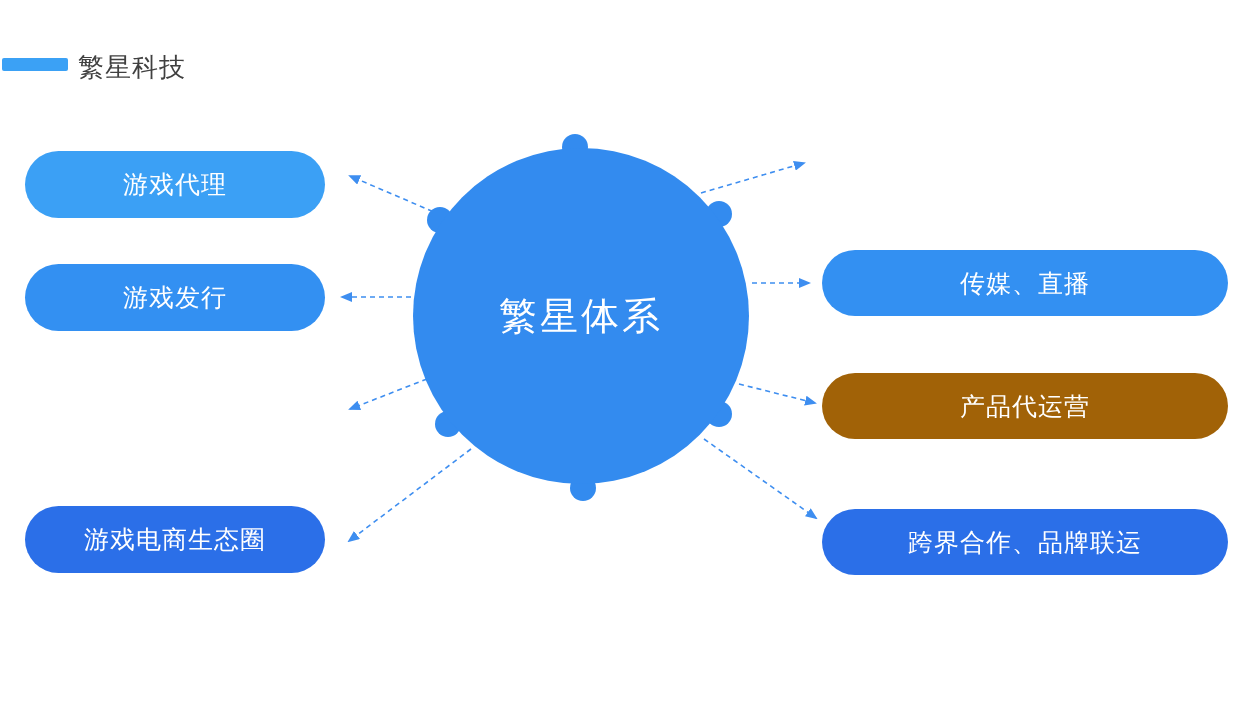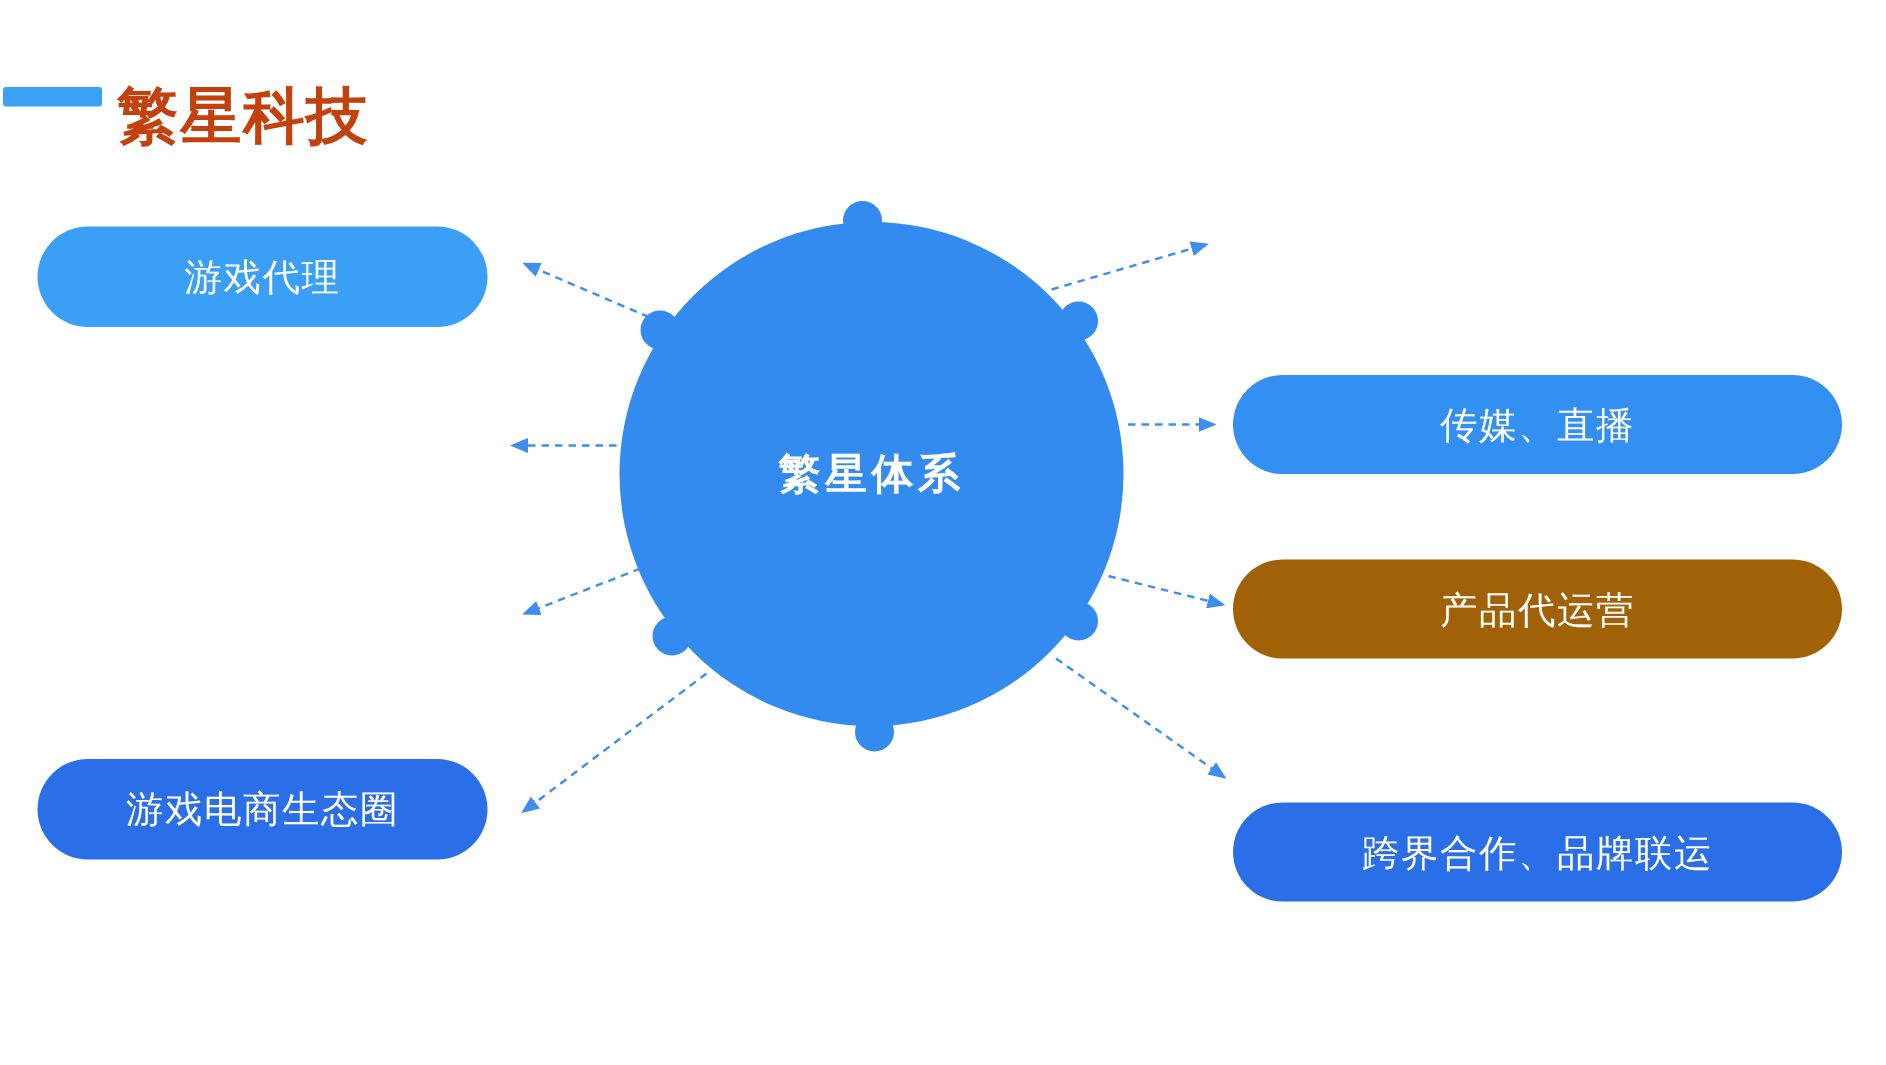--- a/index.html
+++ b/index.html
@@ -11,40 +11,40 @@
   }
   .page { position: relative; width: 1257px; height: 710px; background: #fff; }
 
   
   .accent-bar {
     position: absolute; left: 2px; top: 58px;
     width: 66px; height: 13px; border-radius: 2px;
   }
   .page-title {
     position: absolute; left: 78px; top: 50px;
-    font-size: 41px; font-weight: 700; color: #c2410c;
+    font-size: 26px; font-weight: 400; color: #404040;
     letter-spacing: 1px;
   }
 
   
   .connectors {
     position: absolute; left: 0; top: 0;
     width: 1257px; height: 710px;
     pointer-events: none;
   }
   .connectors line { stroke-width: 1.6; stroke-dasharray: 5 4; fill: none; }
 
   
   .center-node {
     position: absolute; left: 413px; top: 148px;
     width: 336px; height: 336px; border-radius: 50%;
     display: flex; align-items: center; justify-content: center;
   }
   .center-label {
-    color: #ffffff; font-size: 28px; font-weight: 700;
+    color: #ffffff; font-size: 38px; font-weight: 400;
     letter-spacing: 3px; white-space: nowrap;
   }
   .node-dot {
     position: absolute; width: 26px; height: 26px; border-radius: 50%;
   }
   .dot-top          { left: 562px; top: 134px; }
   .dot-top-left     { left: 427px; top: 207px; }
   .dot-top-right    { left: 706px; top: 201px; }
   .dot-bottom-left  { left: 435px; top: 411px; }
   .dot-bottom-right { left: 706px; top: 401px; }
@@ -59,21 +59,21 @@
   }
   .pill-left  { left: 25px;  width: 300px; height: 67px; }
   .pill-right { left: 822px; width: 406px; height: 66px; }
   .pill-l0 { top: 151px; }
   .pill-l1 { top: 264px; }
   .pill-l2 { top: 389px; }
   .pill-l3 { top: 506px; }
   .pill-r0 { top: 136px; }
   .pill-r1 { top: 250px; }
   .pill-r2 { top: 373px; }
-  .pill-r3 { top: 535px; }
+  .pill-r3 { top: 509px; }
 </style>
 </head>
 <body>
 
 <div class="page">
 
   <div class="accent-bar" style="background: rgb(59, 161, 245);"></div>
   <div class="page-title">繁星科技</div>
 
   <svg class="connectors" width="1257" height="710" viewBox="0 0 1257 710" xmlns="http://www.w3.org/2000/svg">
@@ -99,20 +99,23 @@
   <div class="node-dot dot-bottom-right" style="background: rgb(51, 139, 239);"></div>
   <div class="node-dot dot-bottom" style="background: rgb(51, 139, 239);"></div>
 
   <div class="center-node" style="background: rgb(51, 139, 239);">
     <span class="center-label">繁星体系</span>
   </div>
 
   <div class="pill pill-left pill-l0" style="background: rgb(59, 160, 245); text-align: center;">
     <span>游戏代理</span>
   </div>
+  <div class="pill pill-left pill-l1" style="background: rgb(51, 144, 242);">
+    <span>游戏发行</span>
+  </div>
   <div class="pill pill-left pill-l3" style="background: rgb(43, 111, 232);">
     <span>游戏电商生态圈</span>
   </div>
 
   <div class="pill pill-right pill-r1" style="background: rgb(51, 144, 242);">
     <span>传媒、直播</span>
   </div>
   <div class="pill pill-right pill-r2" style="background: #a16207;">
     <span>产品代运营</span>
   </div>

